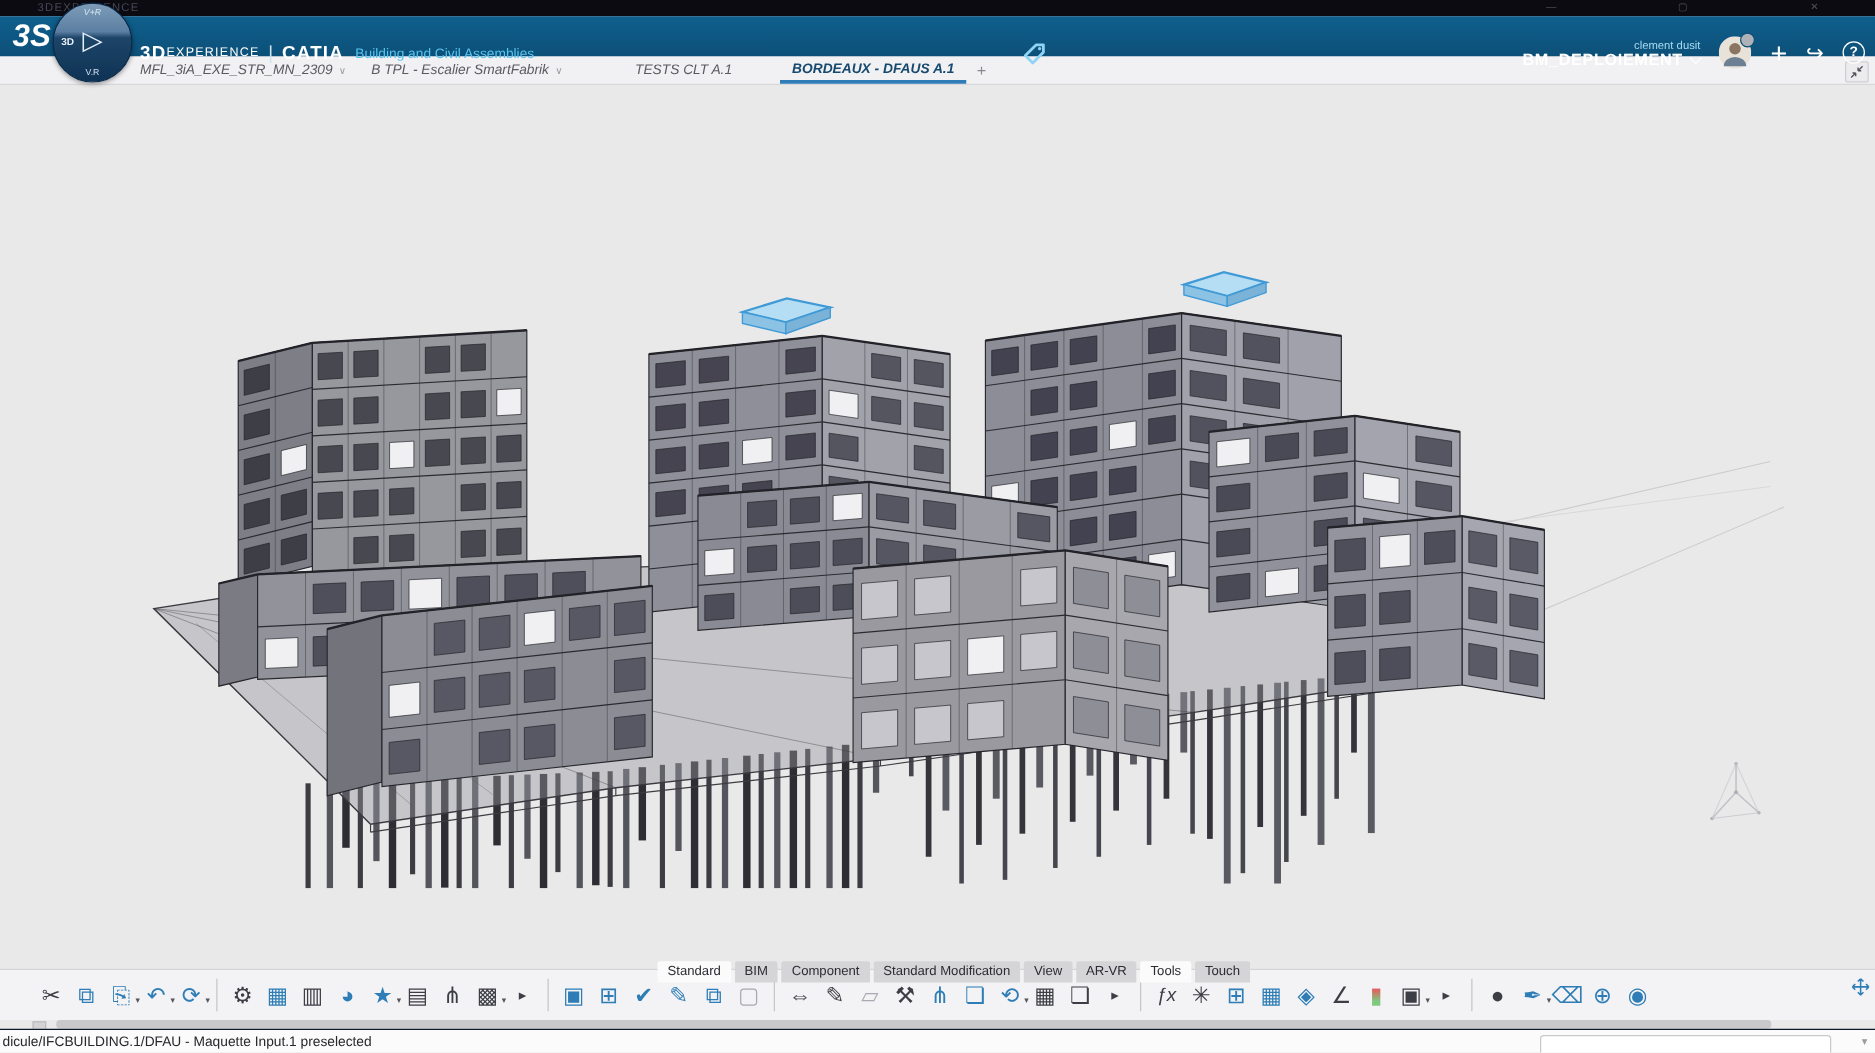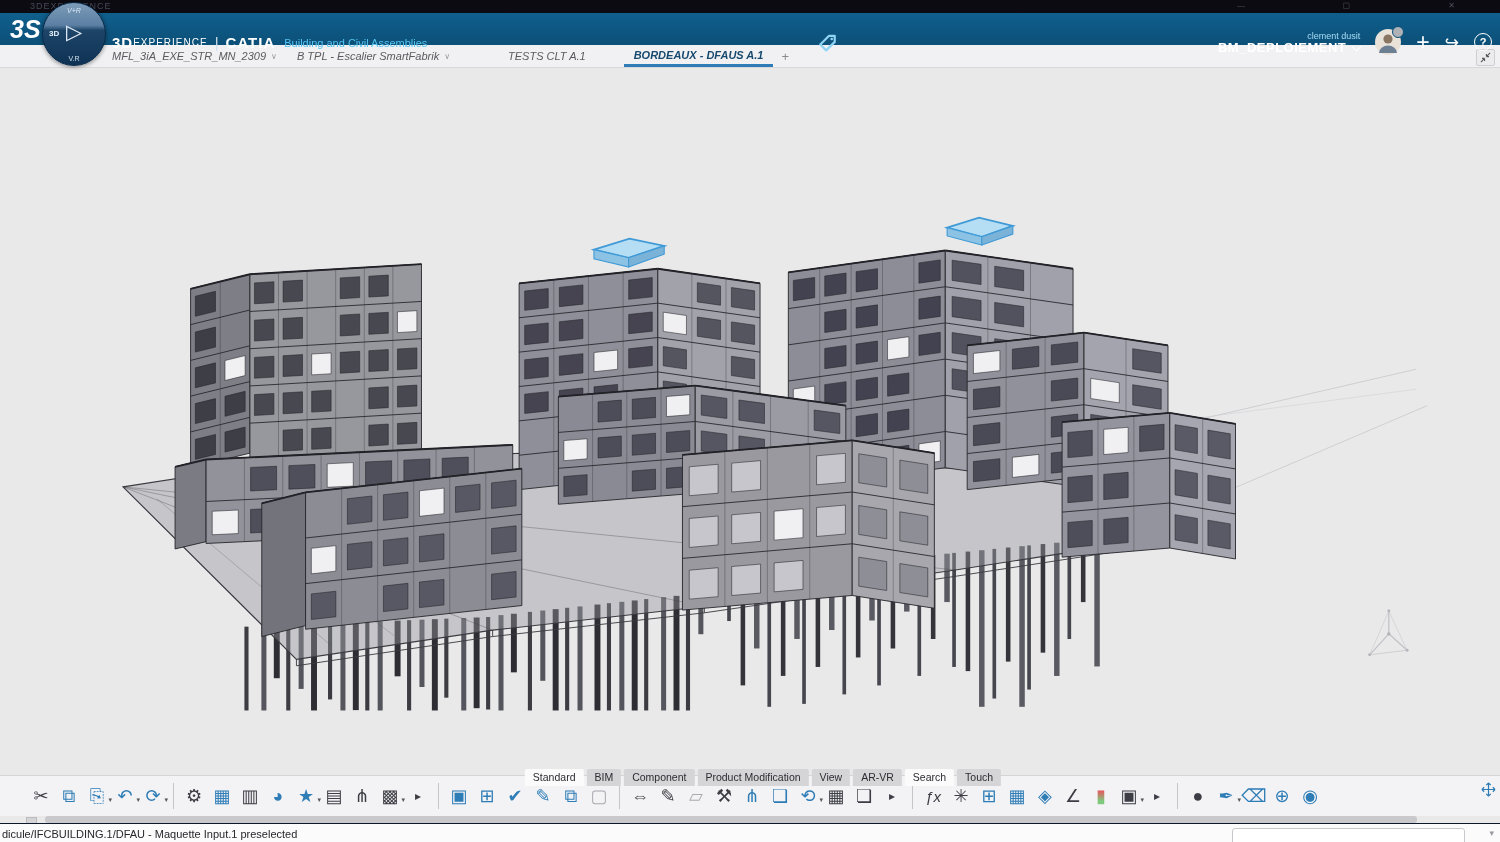--- a/index.html
+++ b/index.html
@@ -607,24 +607,24 @@
       <line x1="1429" y1="711" x2="1470" y2="706" stroke="#c6c6cb" stroke-width="1" opacity="0.8"></line>
       <line x1="1450" y1="663" x2="1429" y2="711" stroke="#c6c6cb" stroke-width="1" opacity="0.6"></line>
       <line x1="1450" y1="663" x2="1470" y2="706" stroke="#c6c6cb" stroke-width="1" opacity="0.6"></line>
     </svg>
 </div>
 
 <div id="ribbon-tabs" data-name="ribbon-section-tabs">
     <div class="rtab active" data-name="ribbon-tab-standard">Standard</div>
     <div class="rtab" data-name="ribbon-tab-bim">BIM</div>
     <div class="rtab" data-name="ribbon-tab-component">Component</div>
-    <div class="rtab" data-name="ribbon-tab-product-modification">Product Modification</div>
+    <div class="rtab" data-name="ribbon-tab-product-modification">Standard Modification</div>
     <div class="rtab" data-name="ribbon-tab-view">View</div>
     <div class="rtab" data-name="ribbon-tab-ar-vr">AR-VR</div>
-    <div class="rtab active" data-name="ribbon-tab-tools">Search</div>
+    <div class="rtab active" data-name="ribbon-tab-tools">Tools</div>
     <div class="rtab" data-name="ribbon-tab-touch">Touch</div>
   </div>
 
 <div id="toolbar" data-name="action-toolbar">
     <div class="tb-item" data-name="cut-button">
       <span class="s-dark" data-name="cut-icon">✂</span>
     </div>
     <div class="tb-item" data-name="copy-button">
       <span class="s-blue" data-name="copy-icon">⧉</span>
     </div>

